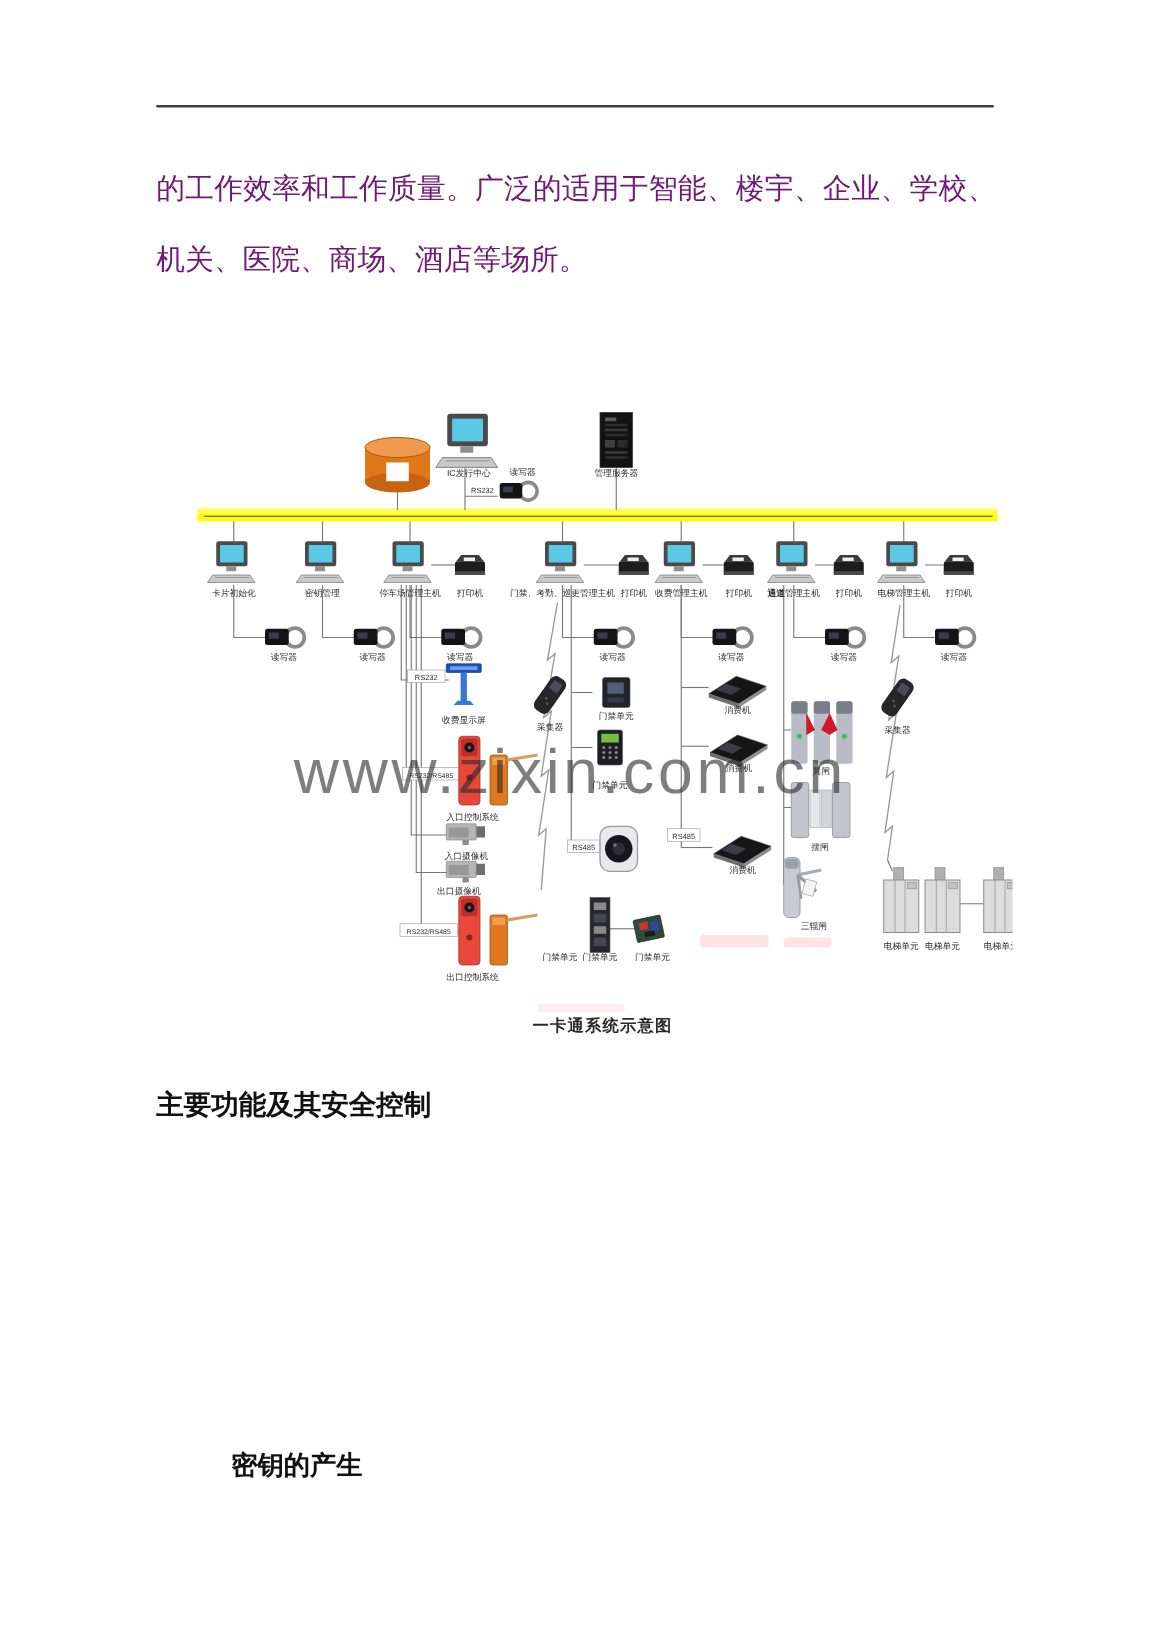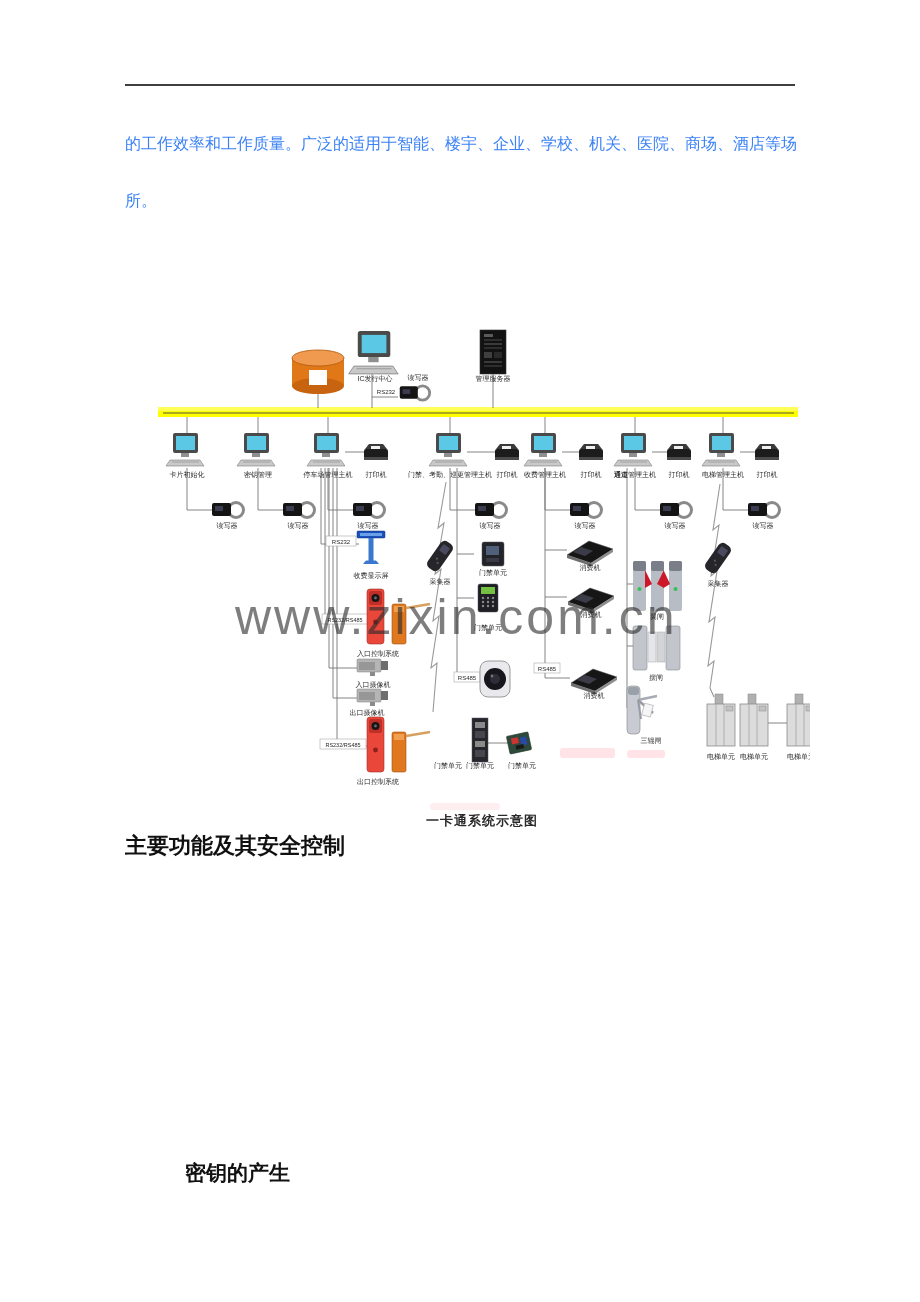--- a/index.html
+++ b/index.html
@@ -1,24 +1,24 @@
 <!DOCTYPE html>
 <html><head>
 <meta charset="utf-8">
 <style>
   html,body{margin:0;padding:0;background:#ffffff;}
   .page{position:relative;width:920px;height:1302px;background:#fff;overflow:hidden;
         font-family:"Liberation Serif","DejaVu Serif",serif;color:#1a1a1a;}
   .rule{position:absolute;left:125px;top:84px;width:670px;height:2px;background:#3f3f3f;}
-  .para{position:absolute;left:125px;width:672px;font-size:16px;line-height:57px;
-        text-align:justify;color:#3b82f6;}
+  .para{position:absolute;left:125px;width:672px;font-size:23px;line-height:57px;
+        text-align:justify;color:#701a75;}
   .p1{top:99px;}
   .p2{top:227px;text-indent:2em;}
   .p3{top:887px;text-indent:2em;}
-  .h1{position:absolute;left:125px;top:811px;line-height:34px;font-size:22px;font-weight:bold;
+  .h1{position:absolute;left:125px;top:849px;line-height:34px;font-size:22px;font-weight:bold;
       font-family:Liberation Serif, serif;color:#111;}
   .h2{position:absolute;left:185px;top:1137px;line-height:30px;font-size:21px;font-weight:bold;
       font-family:"Liberation Sans","DejaVu Sans",sans-serif;color:#111;}
   .diagram{position:absolute;left:130px;top:316px;width:680px;height:520px;}
   svg text{font-family:"Liberation Sans","DejaVu Sans",sans-serif;fill:#2a2a2a;}
 </style>
 </head>
 <body>
 
 <div class="page">

